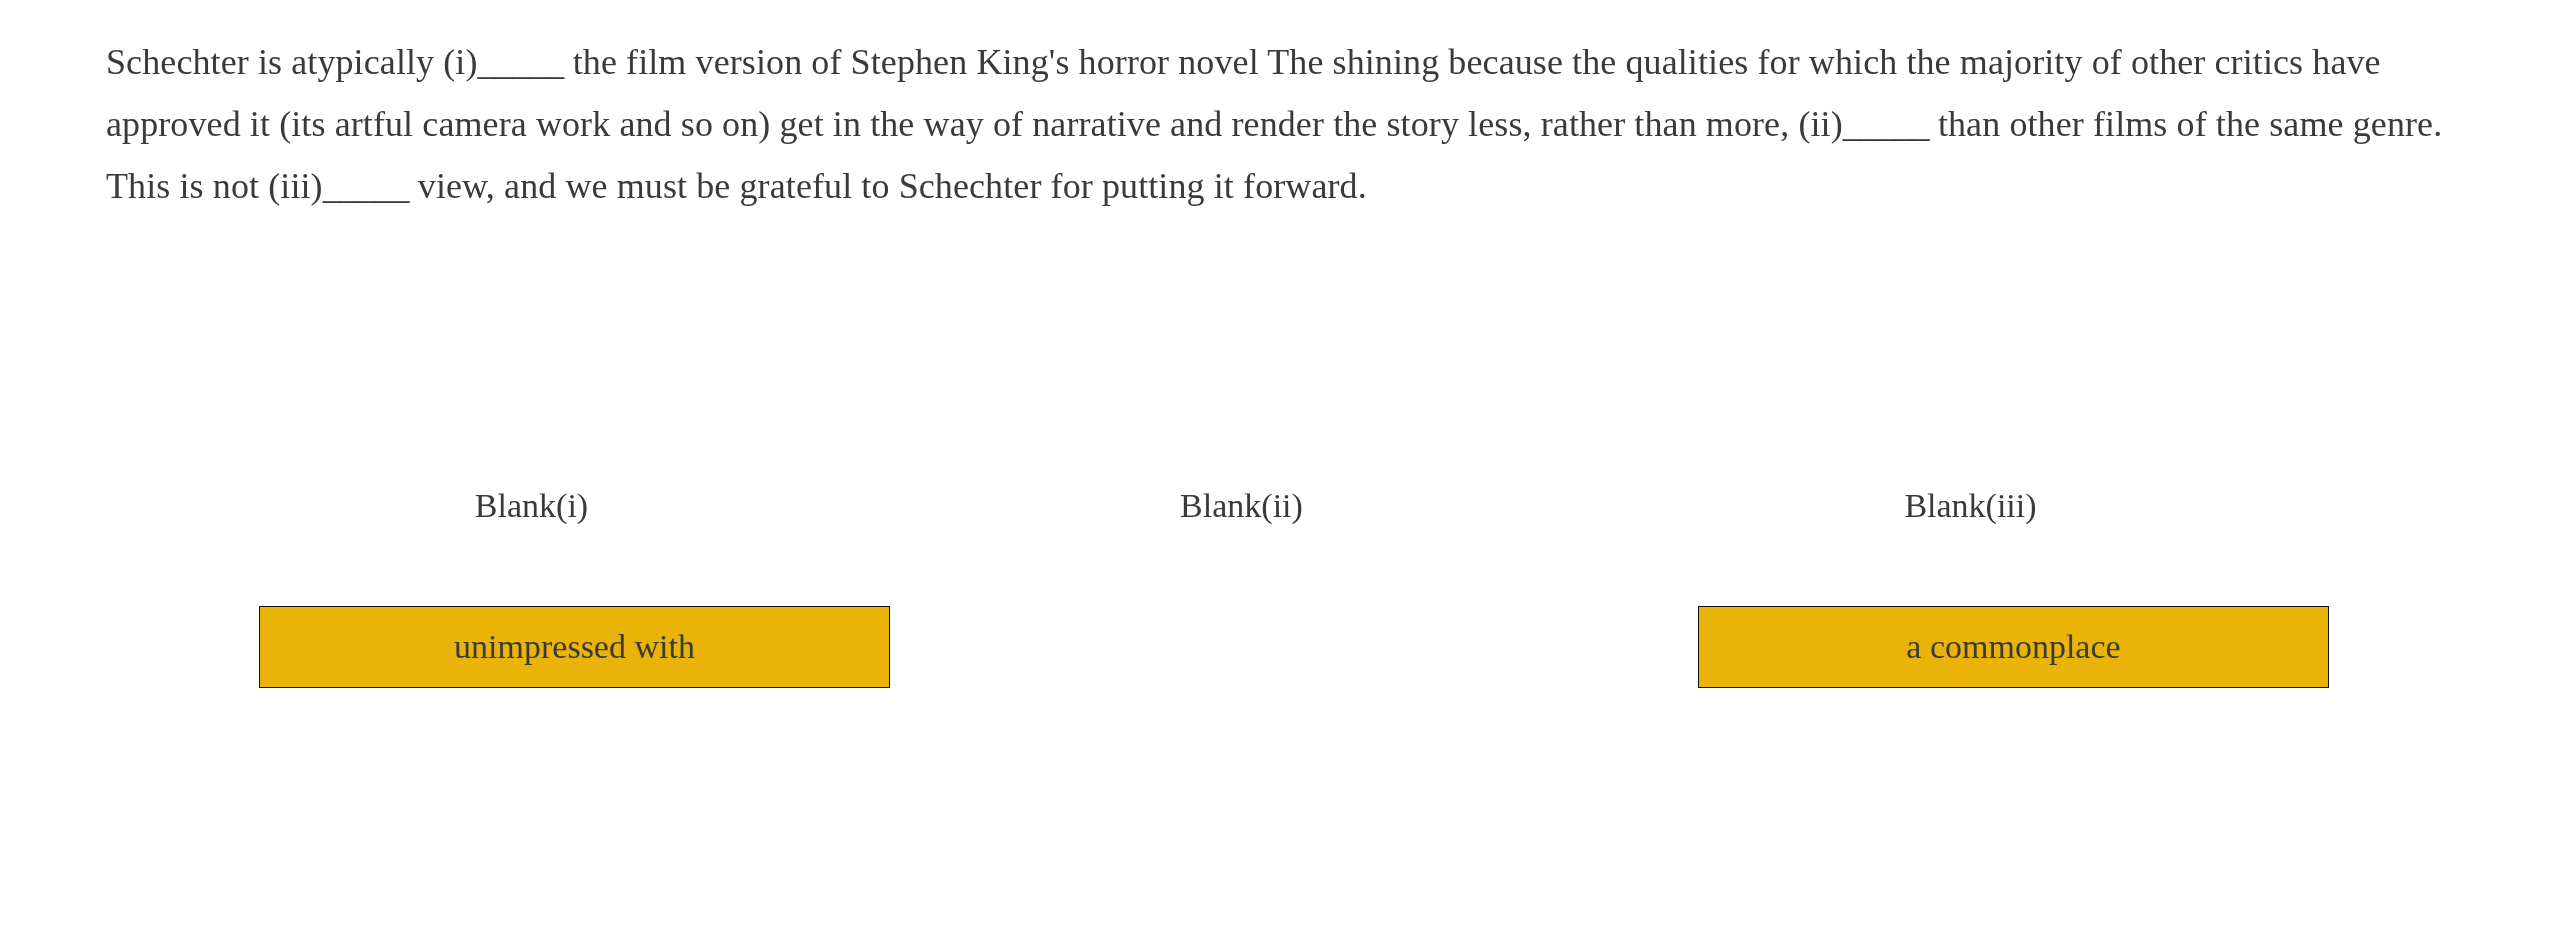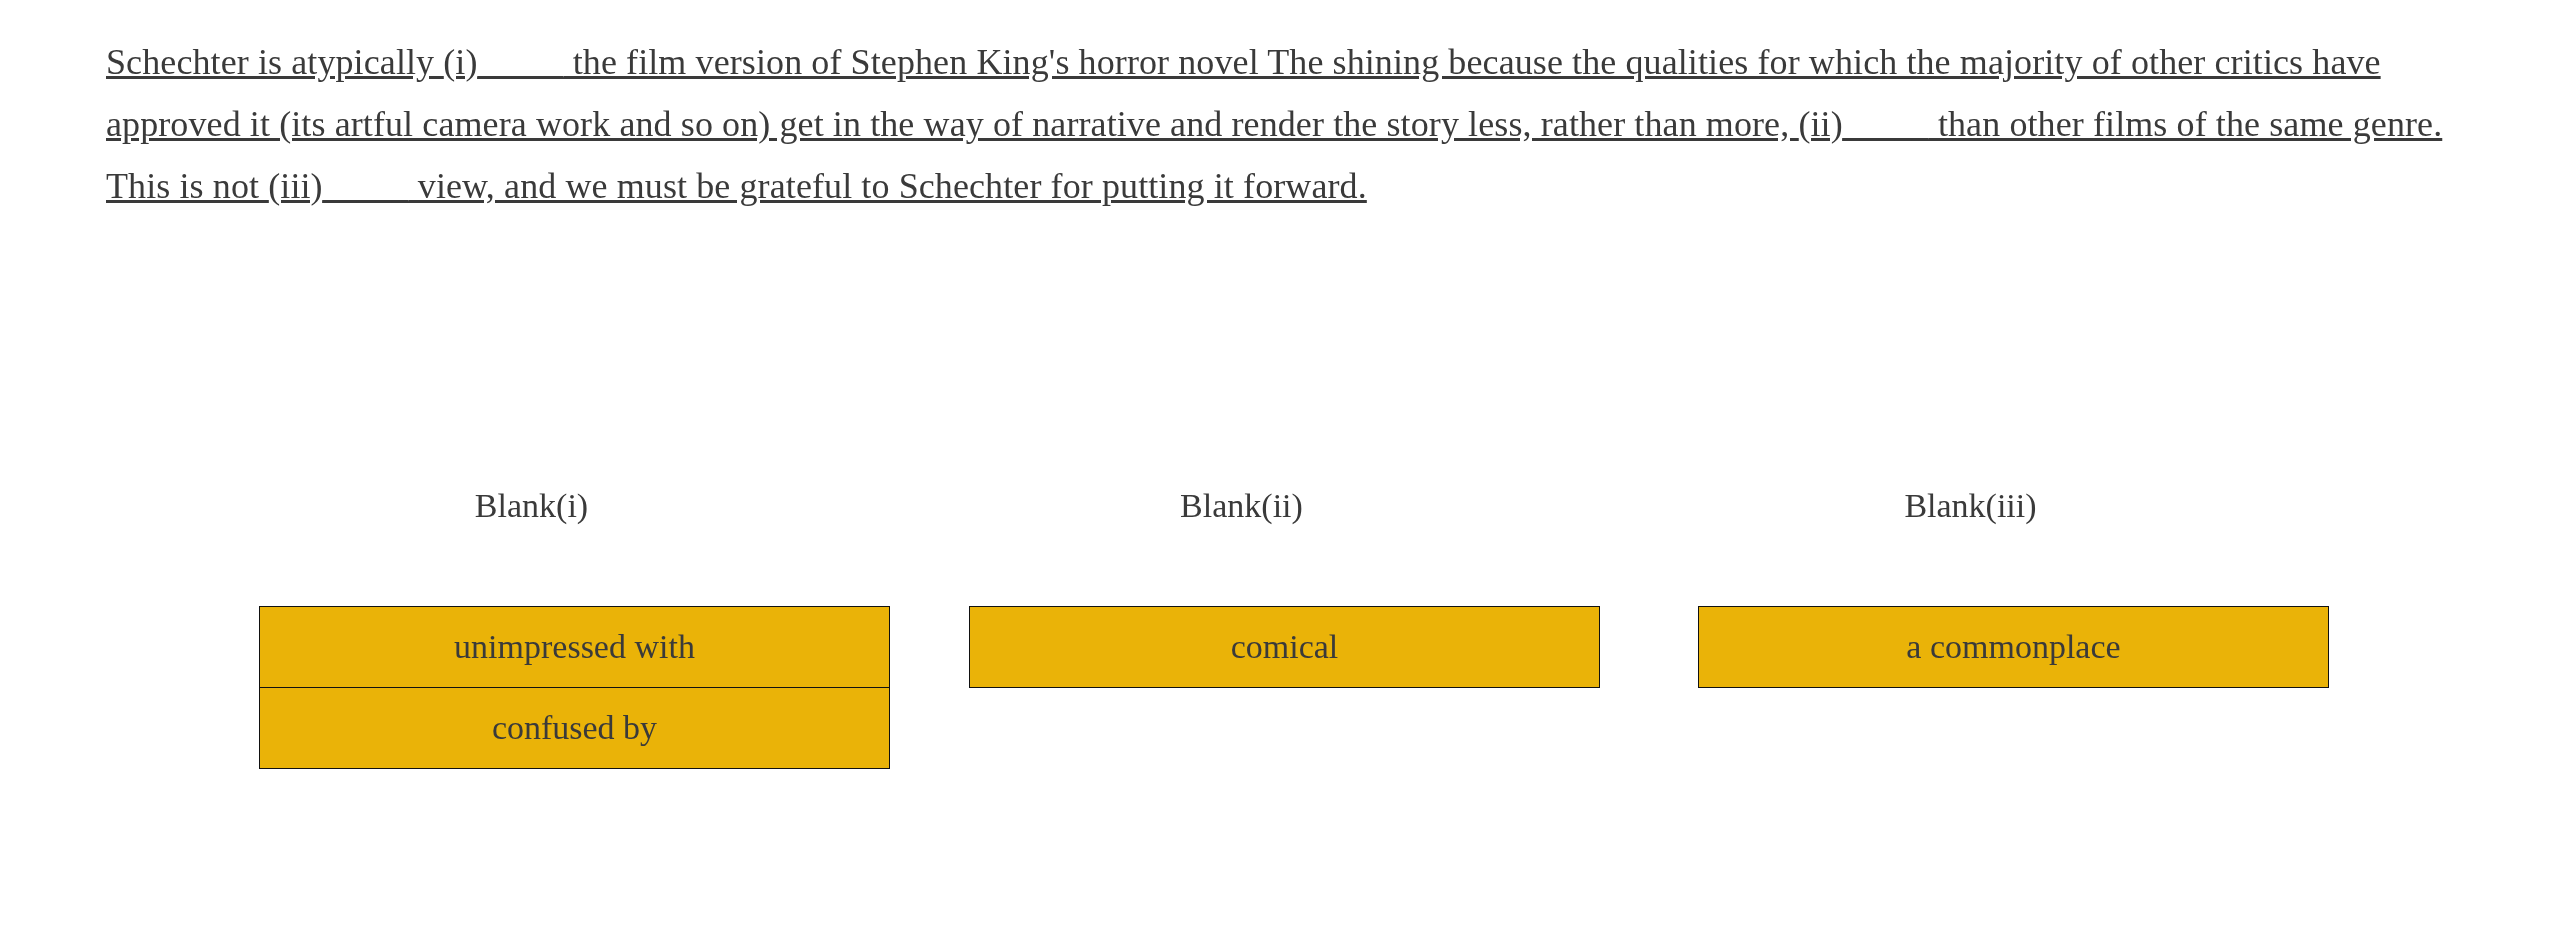--- a/index.html
+++ b/index.html
@@ -20,21 +20,20 @@
   #passage {
     position: absolute;
     left: 106px;
     top: 31px;
     width: 2382px;
     font-size: 36px;
     line-height: 62px;
     color: #3a3a3a;
     text-align: left;
     letter-spacing: 0.1px;
-    text-decoration: underline;
   }
   #passage .blank {
     text-decoration: none;
     white-space: nowrap;
     letter-spacing: -0.8px;
   }
 
   
   #answer-area {
     position: absolute;
@@ -84,34 +83,28 @@
 
 <div id="answer-area">
 
   <div class="blank-group g1">
     <div class="blank-header">Blank(i)</div>
     <table class="choice-table">
       <tbody>
         <tr>
           <td>unimpressed with</td>
         </tr>
-        <tr>
-          <td>confused by</td>
-        </tr>
       </tbody>
     </table>
   </div>
 
   <div class="blank-group g2">
     <div class="blank-header">Blank(ii)</div>
     <table class="choice-table">
       <tbody>
-        <tr>
-          <td>comical</td>
-        </tr>
       </tbody>
     </table>
   </div>
 
   <div class="blank-group g3">
     <div class="blank-header">Blank(iii)</div>
     <table class="choice-table">
       <tbody>
         <tr>
           <td>a commonplace</td>

